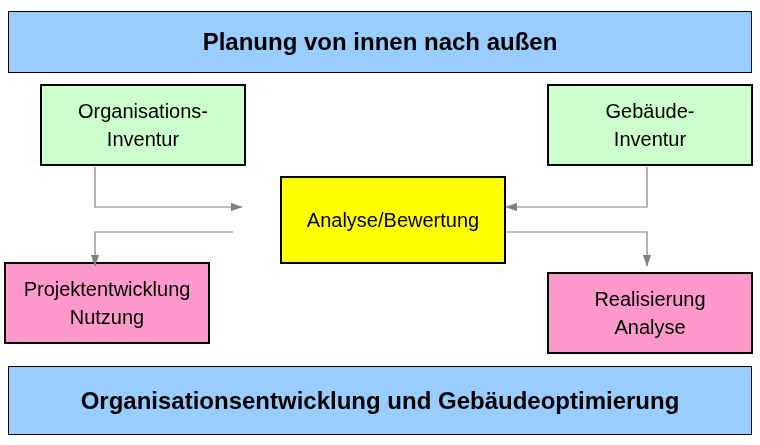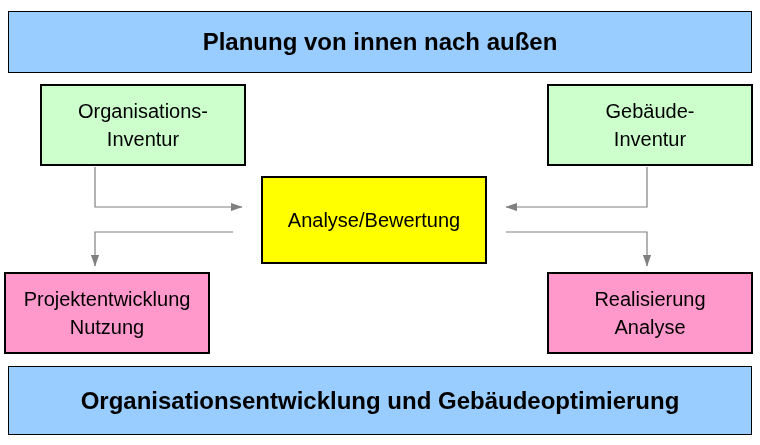--- a/index.html
+++ b/index.html
@@ -52,22 +52,22 @@
     justify-content: center;
     font-size: 20px;
     line-height: 28px;
     text-align: center;
   }
   .box.green { background: var(--color-inventur-bg); }
   .box.yellow { background: var(--color-analyse-bg); }
   .box.pink { background: var(--color-ergebnis-bg); }
   .pos-org  { left: 4px;   top: 84px;  width: 206px; height: 82px; margin-left: 36px; }
   .pos-geb  { left: 547px; top: 84px;  width: 206px; height: 82px; }
-  .pos-ana  { left: 261px; top: 176px; width: 226px; height: 88px; }
-  .pos-proj { left: 4px;   top: 272px; width: 206px; height: 82px; }
+  .pos-ana  { left: 280px; top: 176px; width: 226px; height: 88px; }
+  .pos-proj { left: 4px;   top: 262px; width: 206px; height: 82px; }
   .pos-real { left: 547px; top: 272px; width: 206px; height: 82px; justify-content: center; }
   .arrows {
     position: absolute;
     left: 0; top: 0;
     width: 760px;
     height: 445px;
     pointer-events: none;
   }
   .arrows .connector {
     fill: none;

